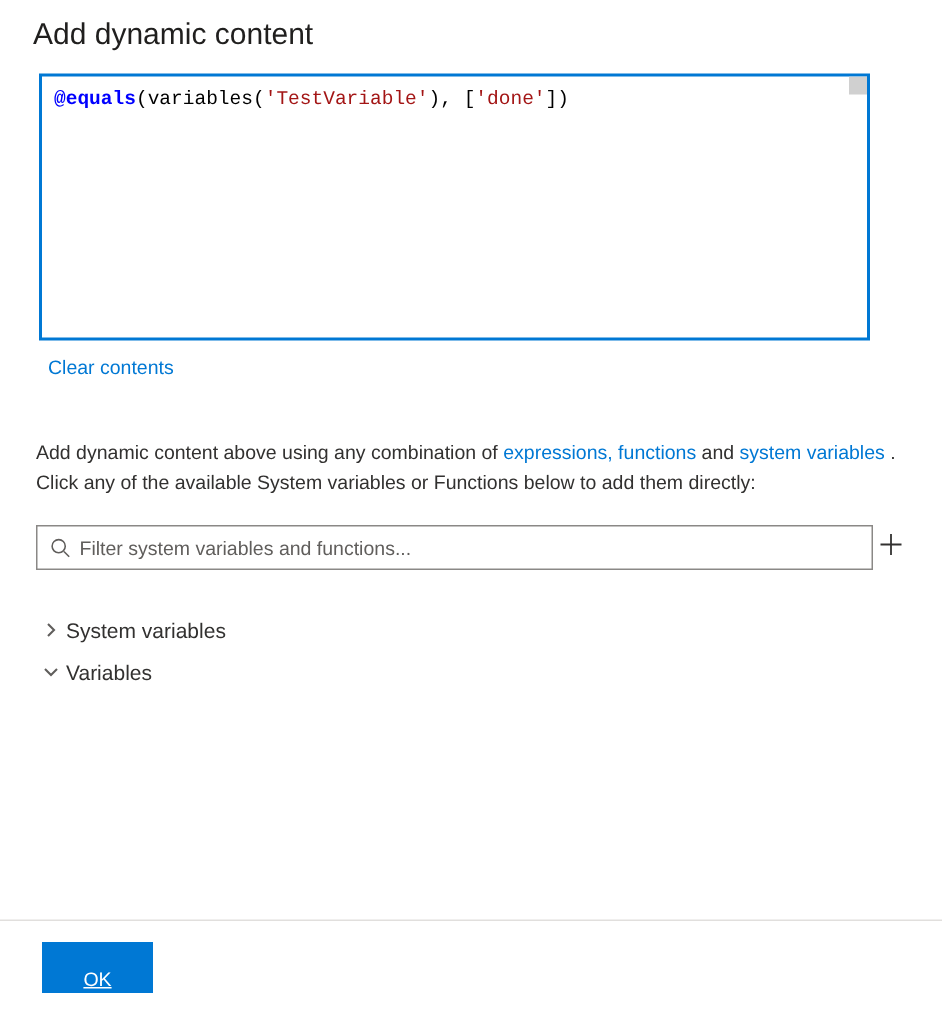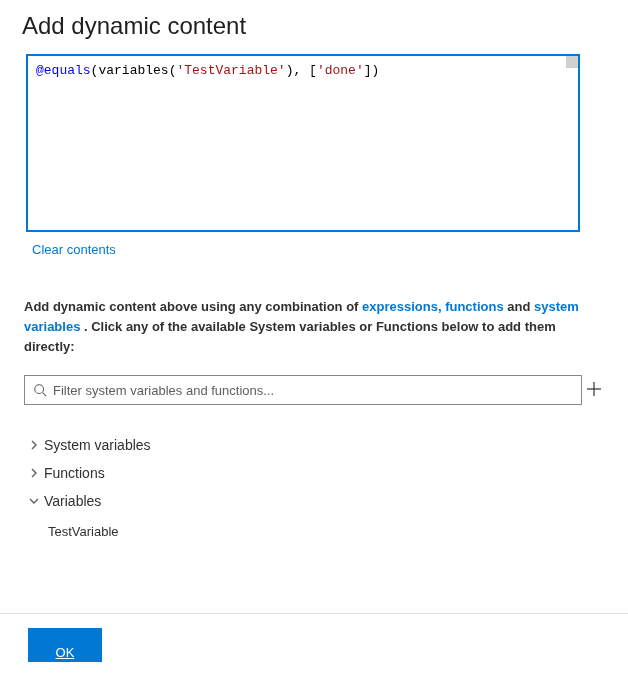--- a/index.html
+++ b/index.html
@@ -8,21 +8,21 @@
       font-size: 13px;
       color: #323130;
       background: #fff;
       width: 628px;
       height: 680px;
       padding: 0;
       position: relative;
     }
     .container { padding: 12px 20px 0 20px; }
     .title {
-      font-size: 24px;
+      font-size: 20px;
       font-weight: 400;
       color: #201f1e;
       margin: 0 0 14px 2px;
     }
     .editor {
       width: 554px;
       height: 178px;
       border: 2px solid #0078d4;
       background: #fff;
       position: relative;
@@ -33,41 +33,40 @@
       font-size: 13px;
       line-height: 18px;
       overflow: hidden;
     }
     .editor .scroll-track {
       position: absolute;
       top: 0; right: 0;
       width: 12px; height: 12px;
       background: #d0d0d0;
     }
-    .tok-fn    { color: #0000ff; }
+    .tok-fn    { color: #0000ff; font-weight: bold; }
     .tok-call  { color: #000000; }
     .tok-paren { color: #000000; }
     .tok-str   { color: #a31515; text-align: right; }
     .tok-comma { color: #000000; }
     .tok-br    { color: #000000; }
     .clear-link {
       display: inline-block;
       margin-left: 12px;
       margin-bottom: 40px;
       color: #0078d4;
       font-size: 13px;
       cursor: pointer;
       text-align: right;
     }
     .help-text {
       font-size: 13px;
       color: #323130;
       line-height: 20px;
       margin: 0 4px 18px 4px;
-      font-weight: bold;
     }
     .help-text .link { color: #0078d4; cursor: pointer; }
     .filter-row {
       display: flex;
       align-items: center;
       margin: 0 2px 26px 4px;
       gap: 0;
     }
     .filter-input-wrap {
       flex: 1;
@@ -189,32 +188,23 @@
       <span class="chev">
         <svg viewBox="0 0 10 10" fill="none" stroke="#605e5c" stroke-width="1.4">
             <polyline points="3,1 7,5 3,9"></polyline>
           </svg>
       </span>
       <span class="tree-label">System variables</span>
     </div>
     <div class="tree-item">
       <span class="chev">
         <svg viewBox="0 0 10 10" fill="none" stroke="#605e5c" stroke-width="1.4">
-            <polyline points="3,1 7,5 3,9"></polyline>
-          </svg>
-      </span>
-      <span class="tree-label">Functions</span>
-    </div>
-    <div class="tree-item">
-      <span class="chev">
-        <svg viewBox="0 0 10 10" fill="none" stroke="#605e5c" stroke-width="1.4">
             <polyline points="1,3 5,7 9,3"></polyline>
           </svg>
       </span>
       <span class="tree-label">Variables</span>
     </div>
-    <div class="tree-child">TestVariable</div>
   </div>
 </div>
 
 <div class="footer">
   <button class="btn btn-primary">OK</button>
 </div>
 
 </body></html>

